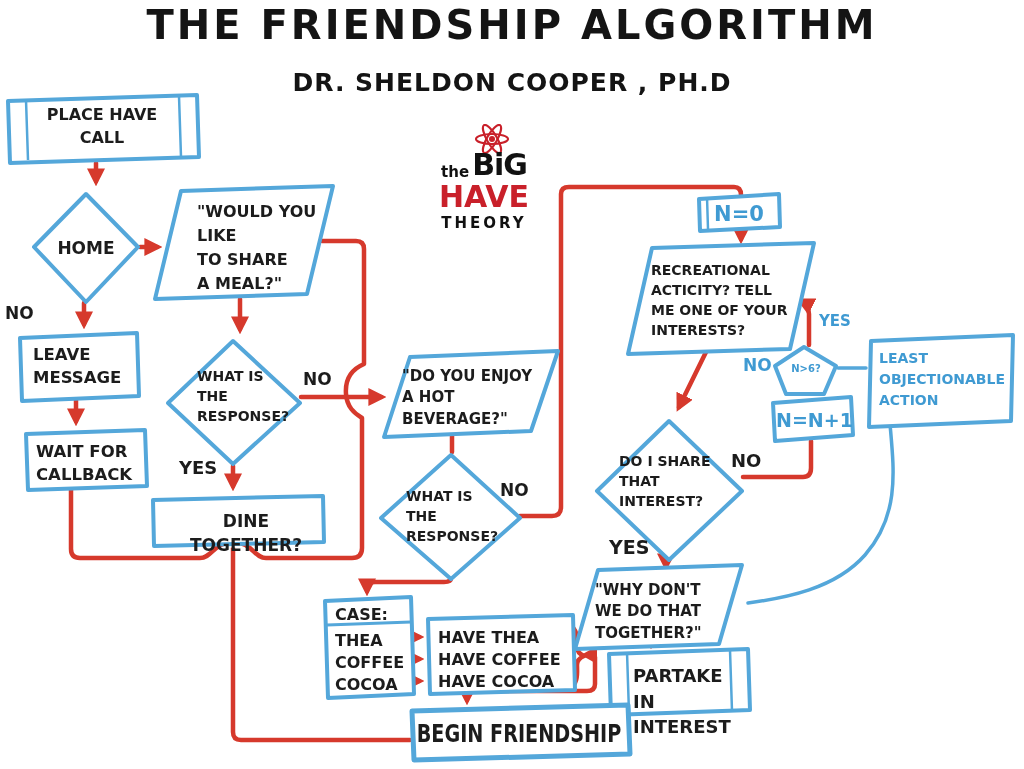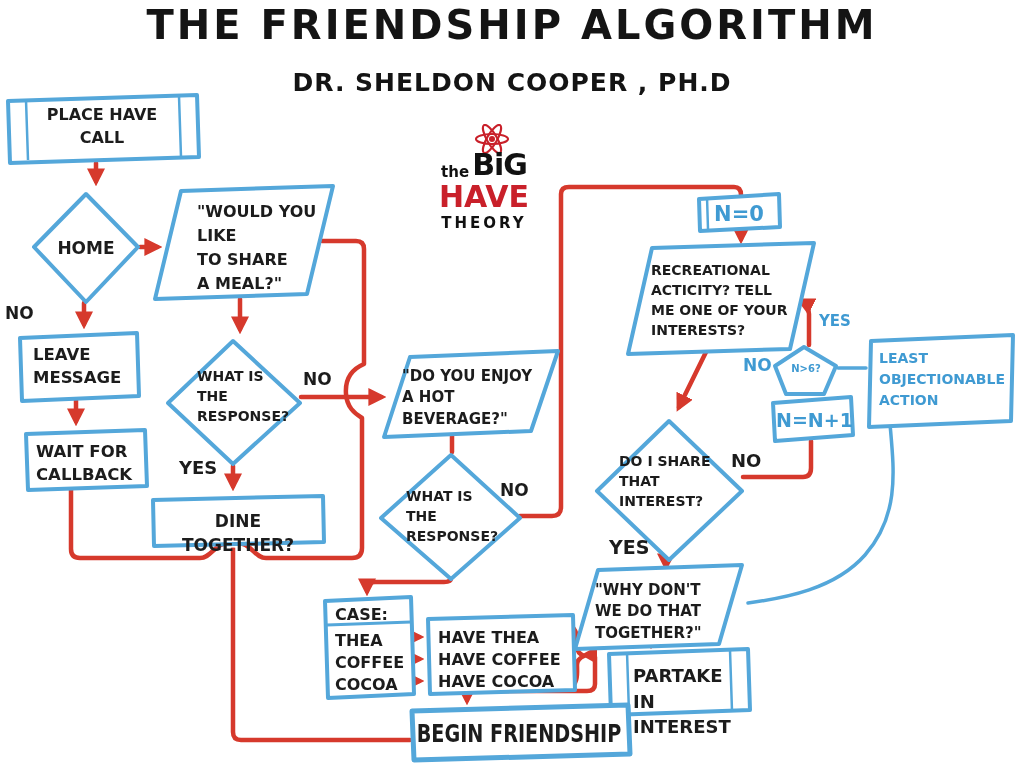--- a/index.html
+++ b/index.html
@@ -125,21 +125,21 @@
 LIKE
 TO SHARE
 A MEAL?"</div>
   <div class="lbl" style="left:33px;top:343px;width:100px;font-size:16.5px;">LEAVE
 MESSAGE</div>
   <div class="lbl" style="left:36px;top:440px;width:110px;font-size:16.5px;">WAIT FOR
 CALLBACK</div>
   <div class="lbl" style="left:197px;top:367px;width:100px;font-size:14px;">WHAT IS
 THE
 RESPONSE?</div>
-  <div class="lbl" style="left:157px;top:509px;width:162px;text-align:center;font-size:17px;">DINE TOGETHER?</div>
+  <div class="lbl" style="left:157px;top:509px;width:162px;text-align:center;font-size:17px;padding-left:8px;">DINE TOGETHER?</div>
   <div class="lbl" style="left:402px;top:366px;width:150px;font-size:15px;">"DO YOU ENJOY
 A HOT
 BEVERAGE?"</div>
   <div class="lbl" style="left:406px;top:487px;width:110px;font-size:14px;">WHAT IS
 THE
 RESPONSE?</div>
   <div class="lbl blue" style="left:700px;top:200px;width:78px;text-align:center;font-size:21px;">N=0</div>
   <div class="lbl" style="left:651px;top:261px;width:155px;font-size:14px;">RECREATIONAL
 ACTICITY? TELL
 ME ONE OF YOUR

